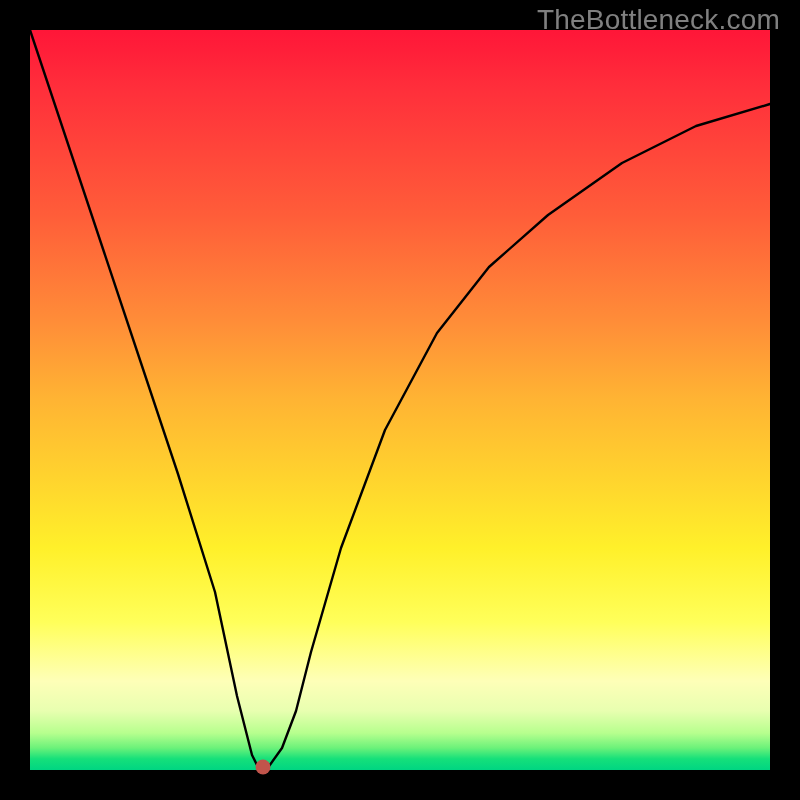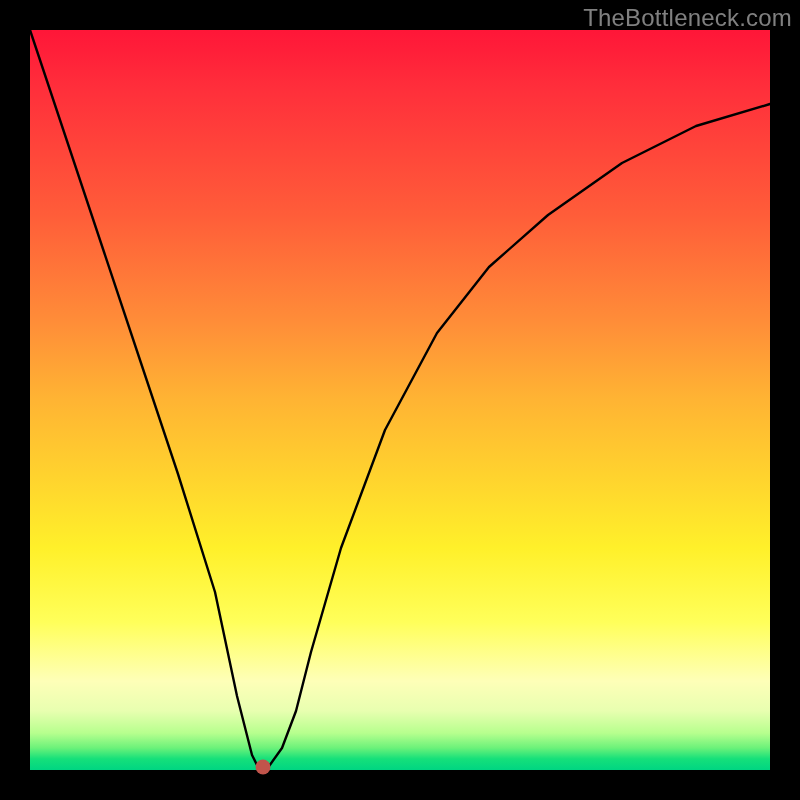--- a/index.html
+++ b/index.html
@@ -55,23 +55,23 @@
     stroke-linejoin: round;
     stroke-linecap: round;
   }
   .marker {
     fill: #c1544b;
     stroke: none;
   }
   .watermark {
     position: absolute;
     top: 4px;
-    right: 8px;
+    right: 20px;
     color: #808080;
-    font-size: 24px;
+    font-size: 28px;
     letter-spacing: 0.2px;
     font-weight: 400;
     user-select: none;
   }
 </style>
 </head>
 <body>
 
 <div class="frame">
 

